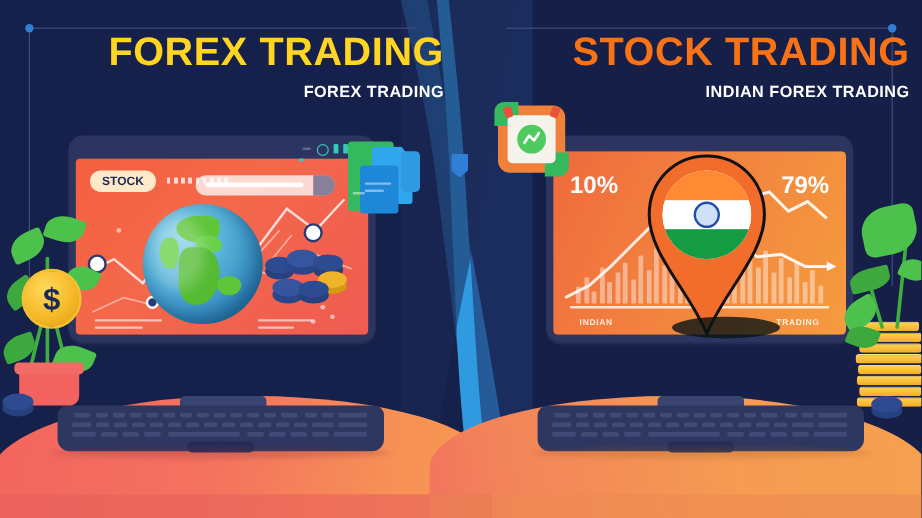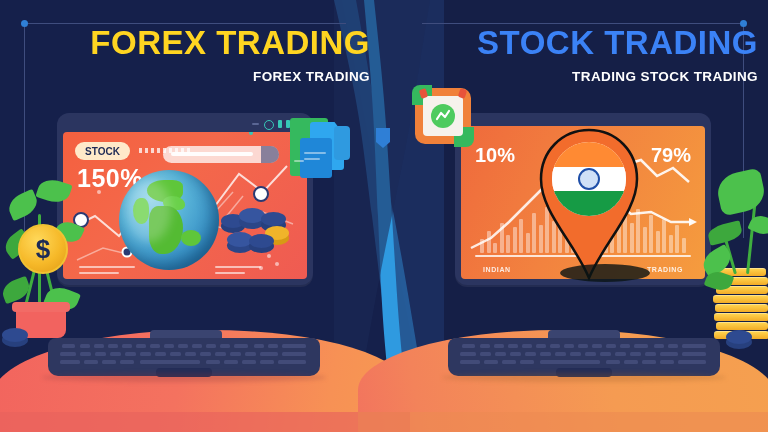--- a/index.html
+++ b/index.html
@@ -38,21 +38,21 @@
   .deco-dot{position:absolute;width:7px;height:7px;border-radius:50%;background:#2f7fd6;}
 
   
   .head{position:absolute;top:26px;text-align:right;width:360px;}
   .head-l{left:10px;}
   .head-r{left:398px;}
   .title{
     font-size:33px;font-weight:bold;letter-spacing:.5px;margin:0;line-height:1.05;
   }
   .title-yellow{color:#ffd521;}
-  .title-white{color:#3b82f6;}
+  .title-white{color:#f97316;}
   .subtitle{
     font-size:13.5px;font-weight:bold;color:#ffffff;margin:8px 0 0 0;letter-spacing:.4px;
   }
 
   
   .laptop{position:absolute;}
   .screen-shell{
     position:absolute;border-radius:12px;background:#2b3560;
     box-shadow:0 2px 0 #232c52;
   }
@@ -158,21 +158,21 @@
   <div class="deco-line" style="left:743px;top:23px;width:1px;height:215px;"></div>
   <div class="deco-dot" style="left:740px;top:20px;"></div>
 
   <div class="head head-l">
     <div class="title title-yellow">FOREX TRADING</div>
     <div class="subtitle">FOREX TRADING</div>
   </div>
 
   <div class="head head-r">
     <div class="title title-white">STOCK TRADING</div>
-    <div class="subtitle">TRADING STOCK TRADING</div>
+    <div class="subtitle">INDIAN FOREX TRADING</div>
   </div>
 
   <div class="laptop">
 
     <div class="screen-shell" style="left:57px;top:113px;width:256px;height:172px;"></div>
     <div class="screen" style="left:63px;top:132px;width:244px;height:147px;">
       <div class="scr-l-bg"></div>
 
       <svg class="line-chart" viewBox="0 0 244 147" preserveAspectRatio="none">
         <polyline points="8,96 32,84 56,104 80,72 104,90 128,58 152,74 176,42 200,60 224,34" fill="none" stroke="rgba(255,255,255,.78)" stroke-width="2"></polyline>
@@ -204,21 +204,20 @@
       <div style="position:absolute;left:108px;top:20px;width:82px;height:4px;background:rgba(255,255,255,.95);border-radius:2px;"></div>
       <div style="position:absolute;left:198px;top:14px;width:18px;height:17px;background:rgba(40,56,110,.55);border-radius:0 10px 10px 0;"></div>
       <div class="dot-sm" style="left:186px;top:-1px;"></div>
 
       <div class="forex-badge" style="left:12px;top:10px;width:55px;height:18px;font-size:10px;">
         <span>STOCK</span>
       </div>
       <div style="position:absolute;left:76px;top:16px;width:52px;height:5px;
                   background:repeating-linear-gradient(90deg,rgba(255,255,255,.75) 0 3px,transparent 3px 6px);"></div>
 
-      <div class="pct-l" style="left:14px;top:32px;font-size:25px;">150%</div>
 
       <div class="globe" style="left:56px;top:38px;width:100px;height:100px;">
         <div class="land" style="left:28px;top:10px;width:36px;height:22px;background:#5fc63a;border-radius:50% 30% 45% 55%;"></div>
         <div class="land" style="left:44px;top:26px;width:22px;height:14px;background:#6ad14a;border-radius:40% 60% 30% 50%;"></div>
         <div class="land" style="left:30px;top:36px;width:34px;height:48px;background:#54bb33;border-radius:30% 50% 60% 40%;"></div>
         <div class="land" style="left:14px;top:28px;width:16px;height:26px;background:#6ad14a;border-radius:50% 40% 45% 55%;"></div>
         <div class="land" style="left:62px;top:60px;width:20px;height:16px;background:#5fc63a;border-radius:50%;"></div>
         <div style="position:absolute;left:8px;top:10px;width:44px;height:62px;border-radius:50%;background:rgba(255,255,255,.22);filter:blur(5px);"></div>
       </div>
 

